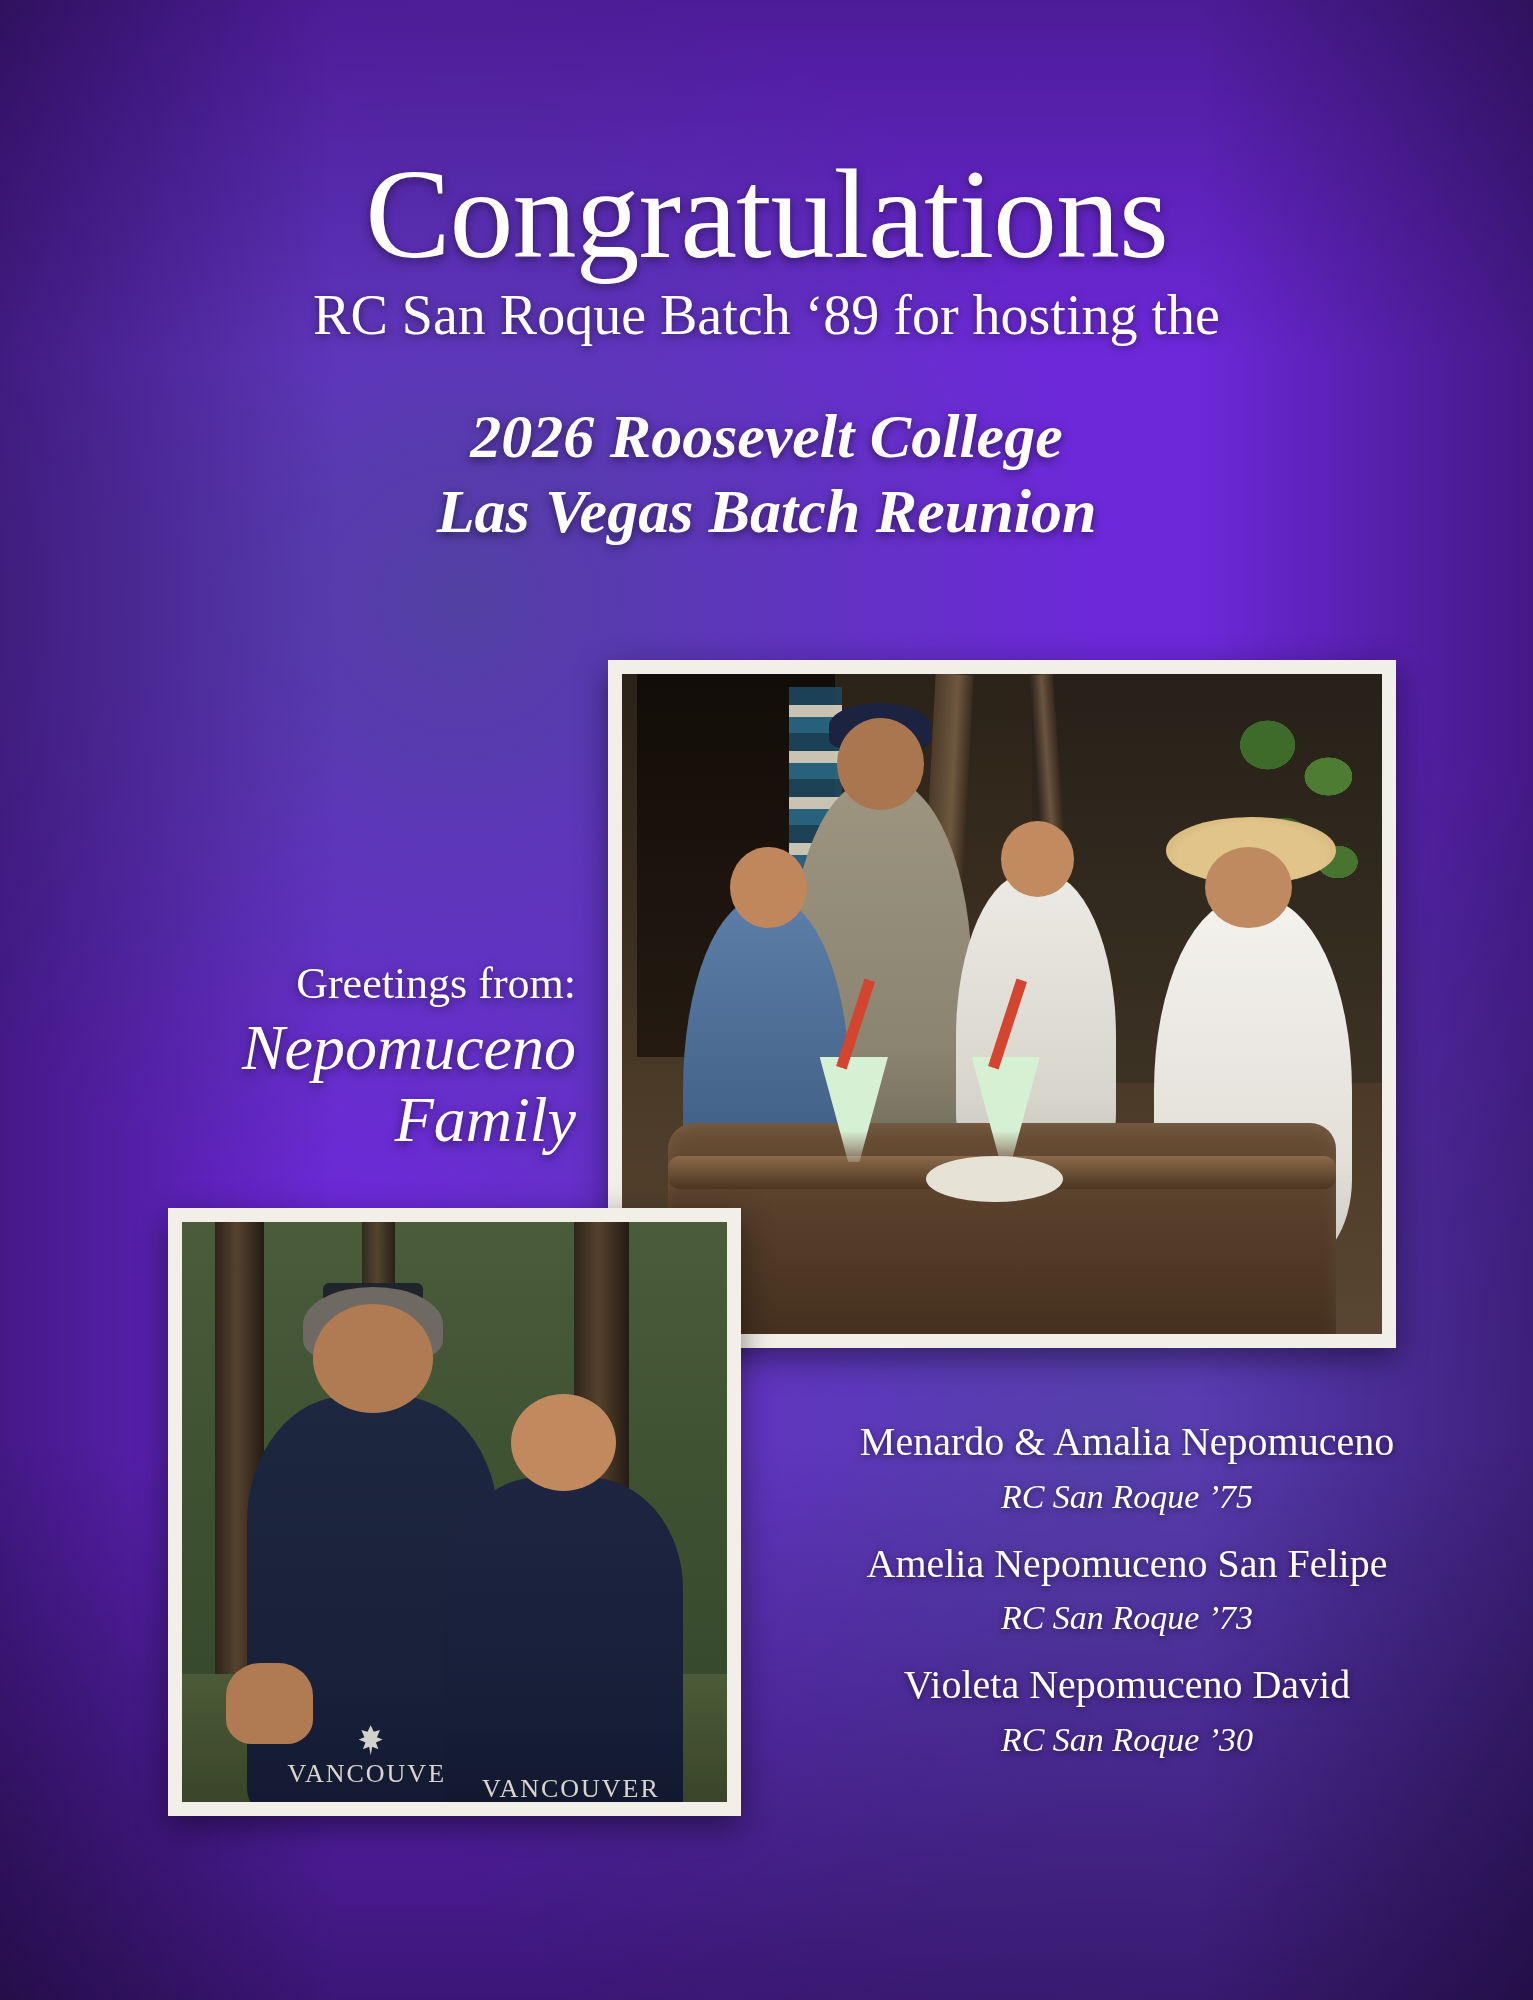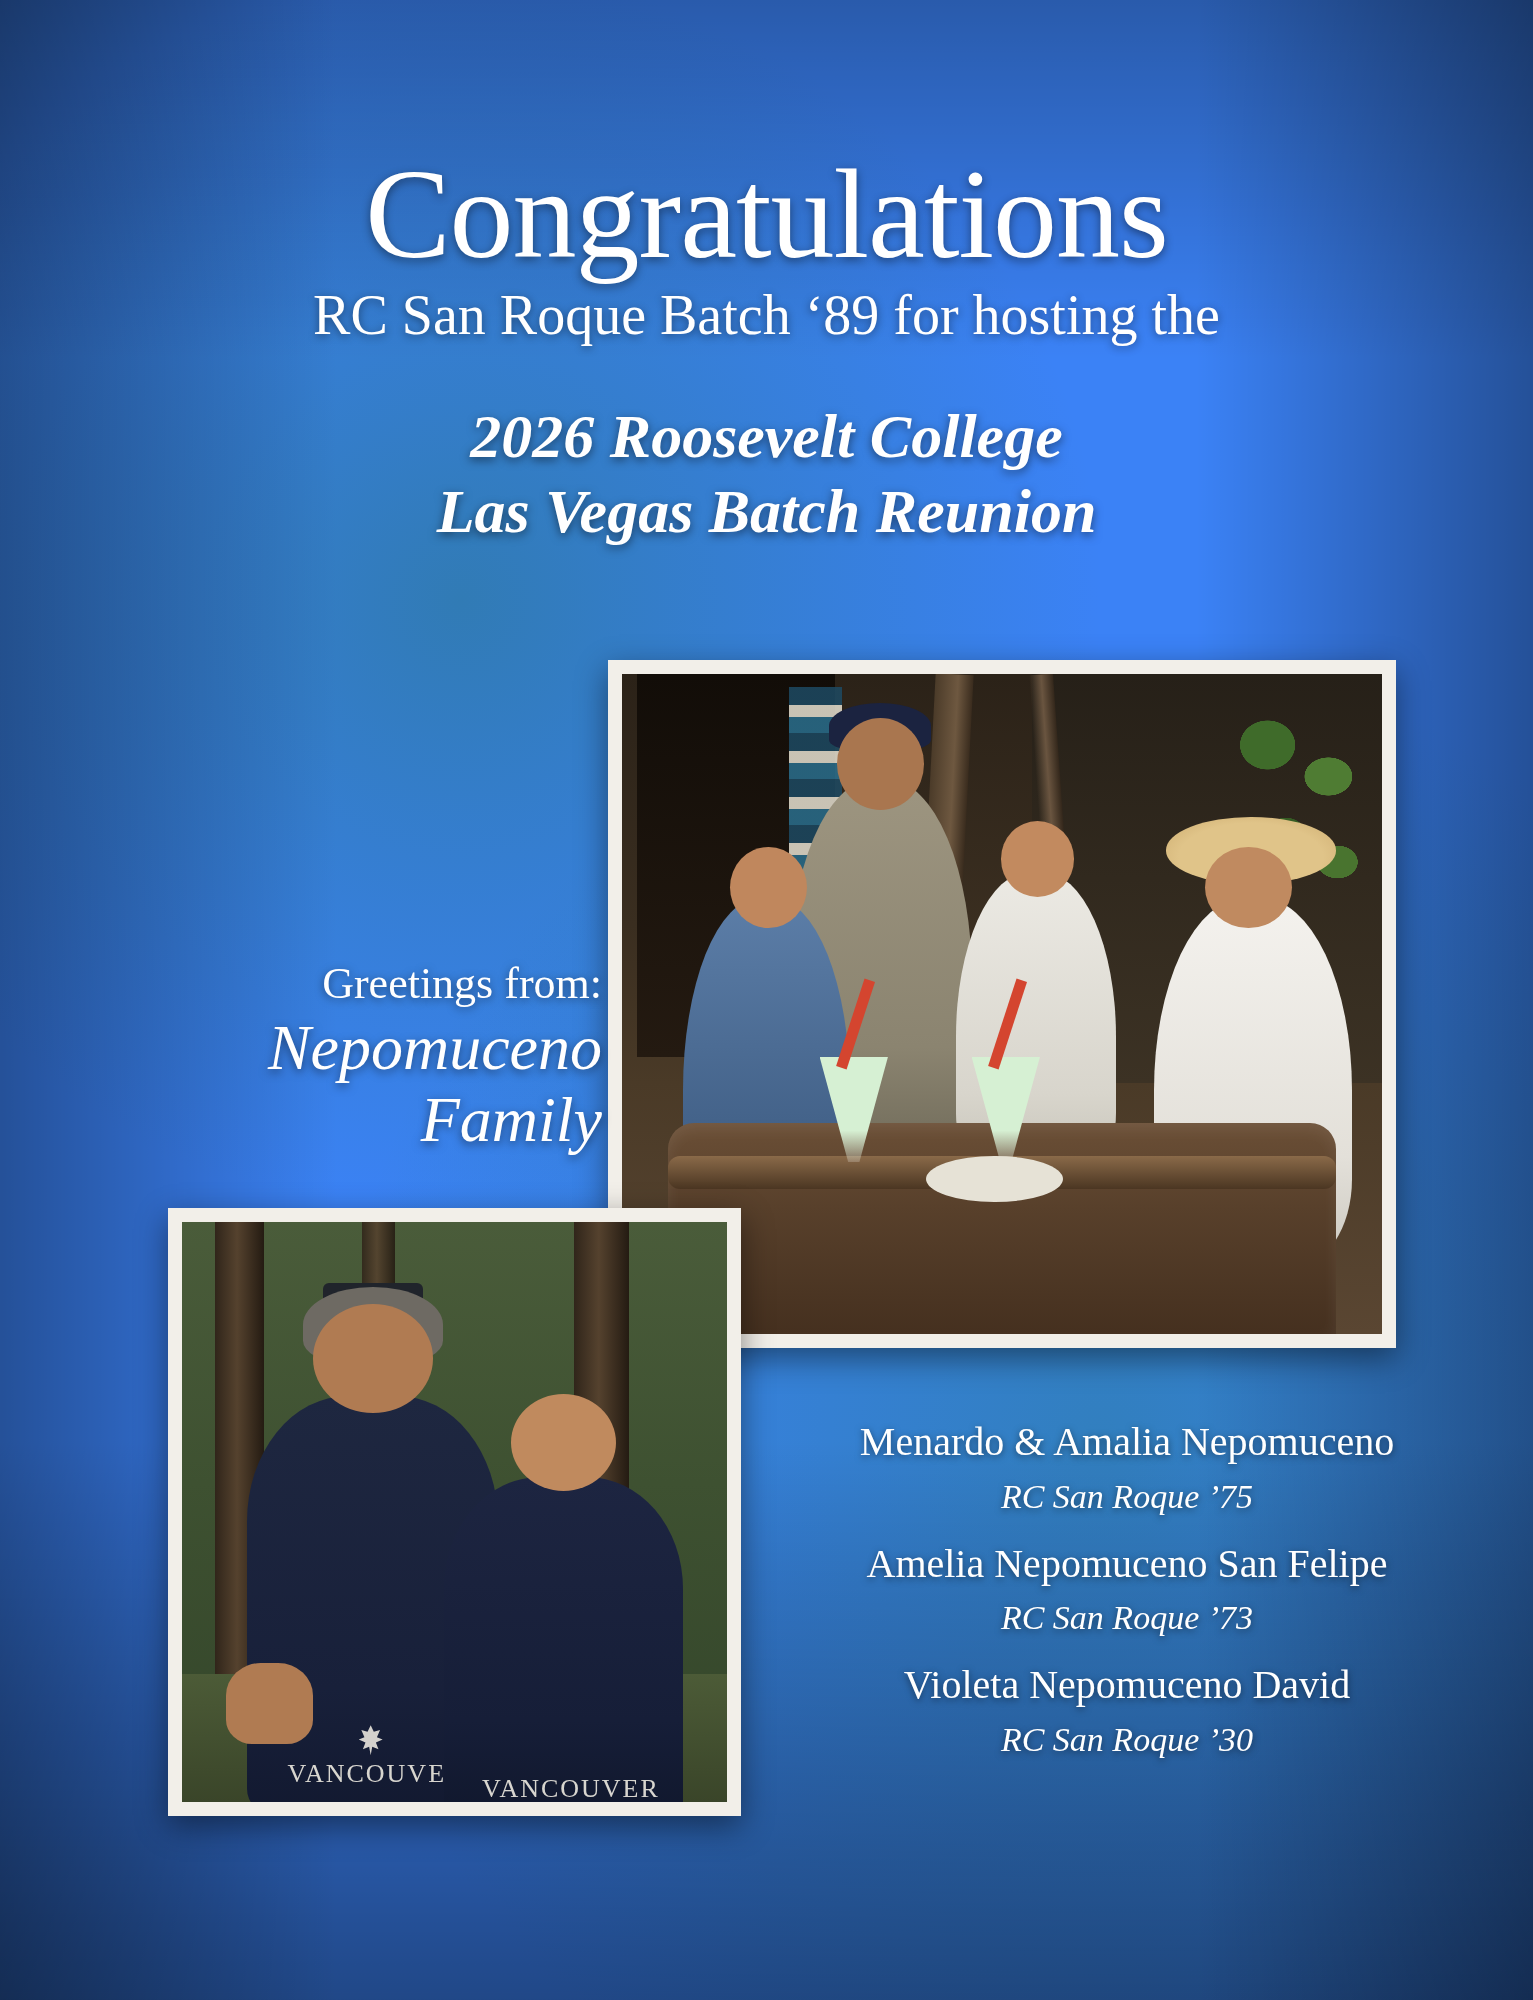--- a/index.html
+++ b/index.html
@@ -14,21 +14,21 @@
     font-family: "Liberation Serif", serif;
   }
 
   .poster {
     position: relative;
     width: 1533px;
     height: 2000px;
     background:
       radial-gradient(ellipse 95% 70% at 48% 42%, #14502c 0%, #0f4425 38%, #0a3018 66%, #04180c 100%),
       linear-gradient(160deg, #0b2b16 0%, #11insert 100%);
-    background-color: #3b82f6;
+    background-color: #6d28d9;
     overflow: hidden;
   }
   
   .vignette-a {
     position: absolute;
     inset: 0;
     background: radial-gradient(ellipse 60% 45% at 30% 30%, rgba(30,110,60,0.35) 0%, rgba(10,48,24,0) 70%);
     pointer-events: none;
   }
   .vignette-b {
@@ -77,21 +77,21 @@
     margin-top: 52px;
     font-size: 62px;
     line-height: 1.22;
     font-style: italic;
     font-weight: 700;
     text-shadow: 0 3px 10px rgba(0,0,0,0.5);
   }
 
   .greet-block {
     position: absolute;
-    left: 102px;
+    left: 76px;
     top: 960px;
     width: 500px;
     text-align: right;
     color: #ffffff;
     z-index: 6;
   }
   .greet-label {
     font-size: 44px;
     line-height: 1.1;
     text-shadow: 0 2px 8px rgba(0,0,0,0.5);

